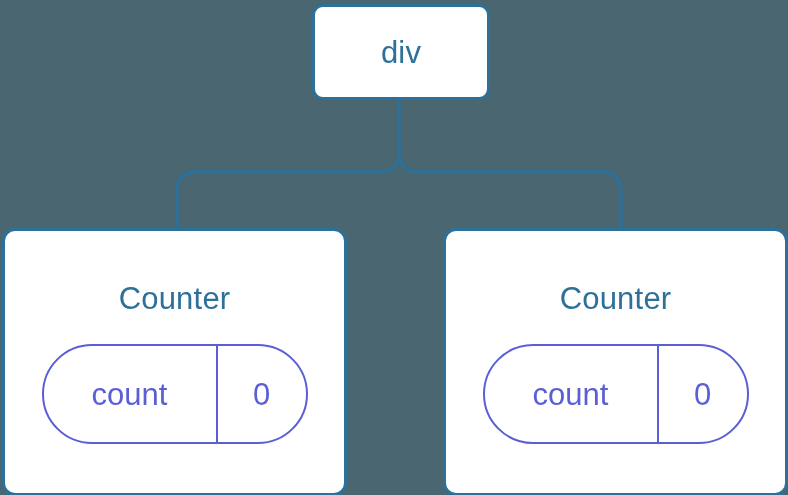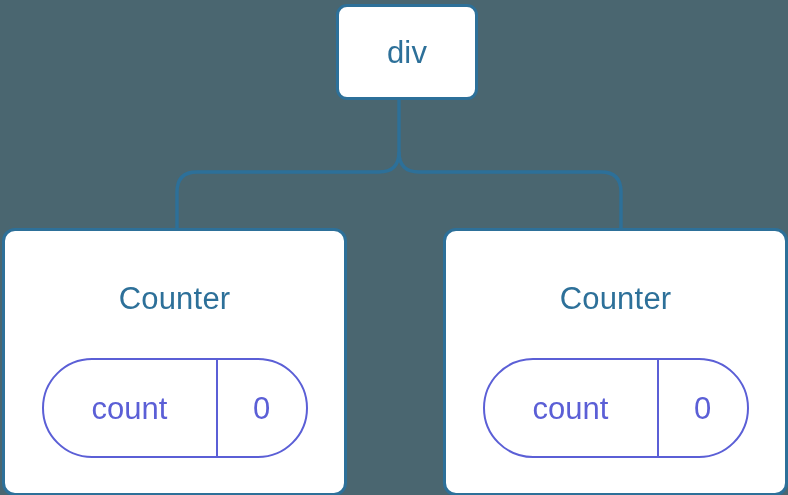--- a/index.html
+++ b/index.html
@@ -29,41 +29,40 @@
     pointer-events: none;
   }
   .node {
     position: absolute;
     background: #ffffff;
     border: 3px solid #2d7099;
     box-sizing: border-box;
     z-index: 2;
   }
   #node-div {
-    left: 336px;
+    left: 312px;
     top: 4px;
-    width: 142px;
+    width: 178px;
     height: 96px;
     border-radius: 11px;
     display: flex;
     align-items: center;
     justify-content: center;
   }
   .node-title-root {
     color: #2d7099;
     font-size: 31px;
     line-height: 1;
     letter-spacing: 0.2px;
   }
   .counter-box {
     border-radius: 13px;
     display: flex;
     flex-direction: column;
     align-items: center;
-    gap: 14px;
   }
   #node-counter-0 {
     left: 2px;
     top: 228px;
     width: 345px;
     height: 268px;
   }
   #node-counter-1 {
     left: 443px;
     top: 228px;

